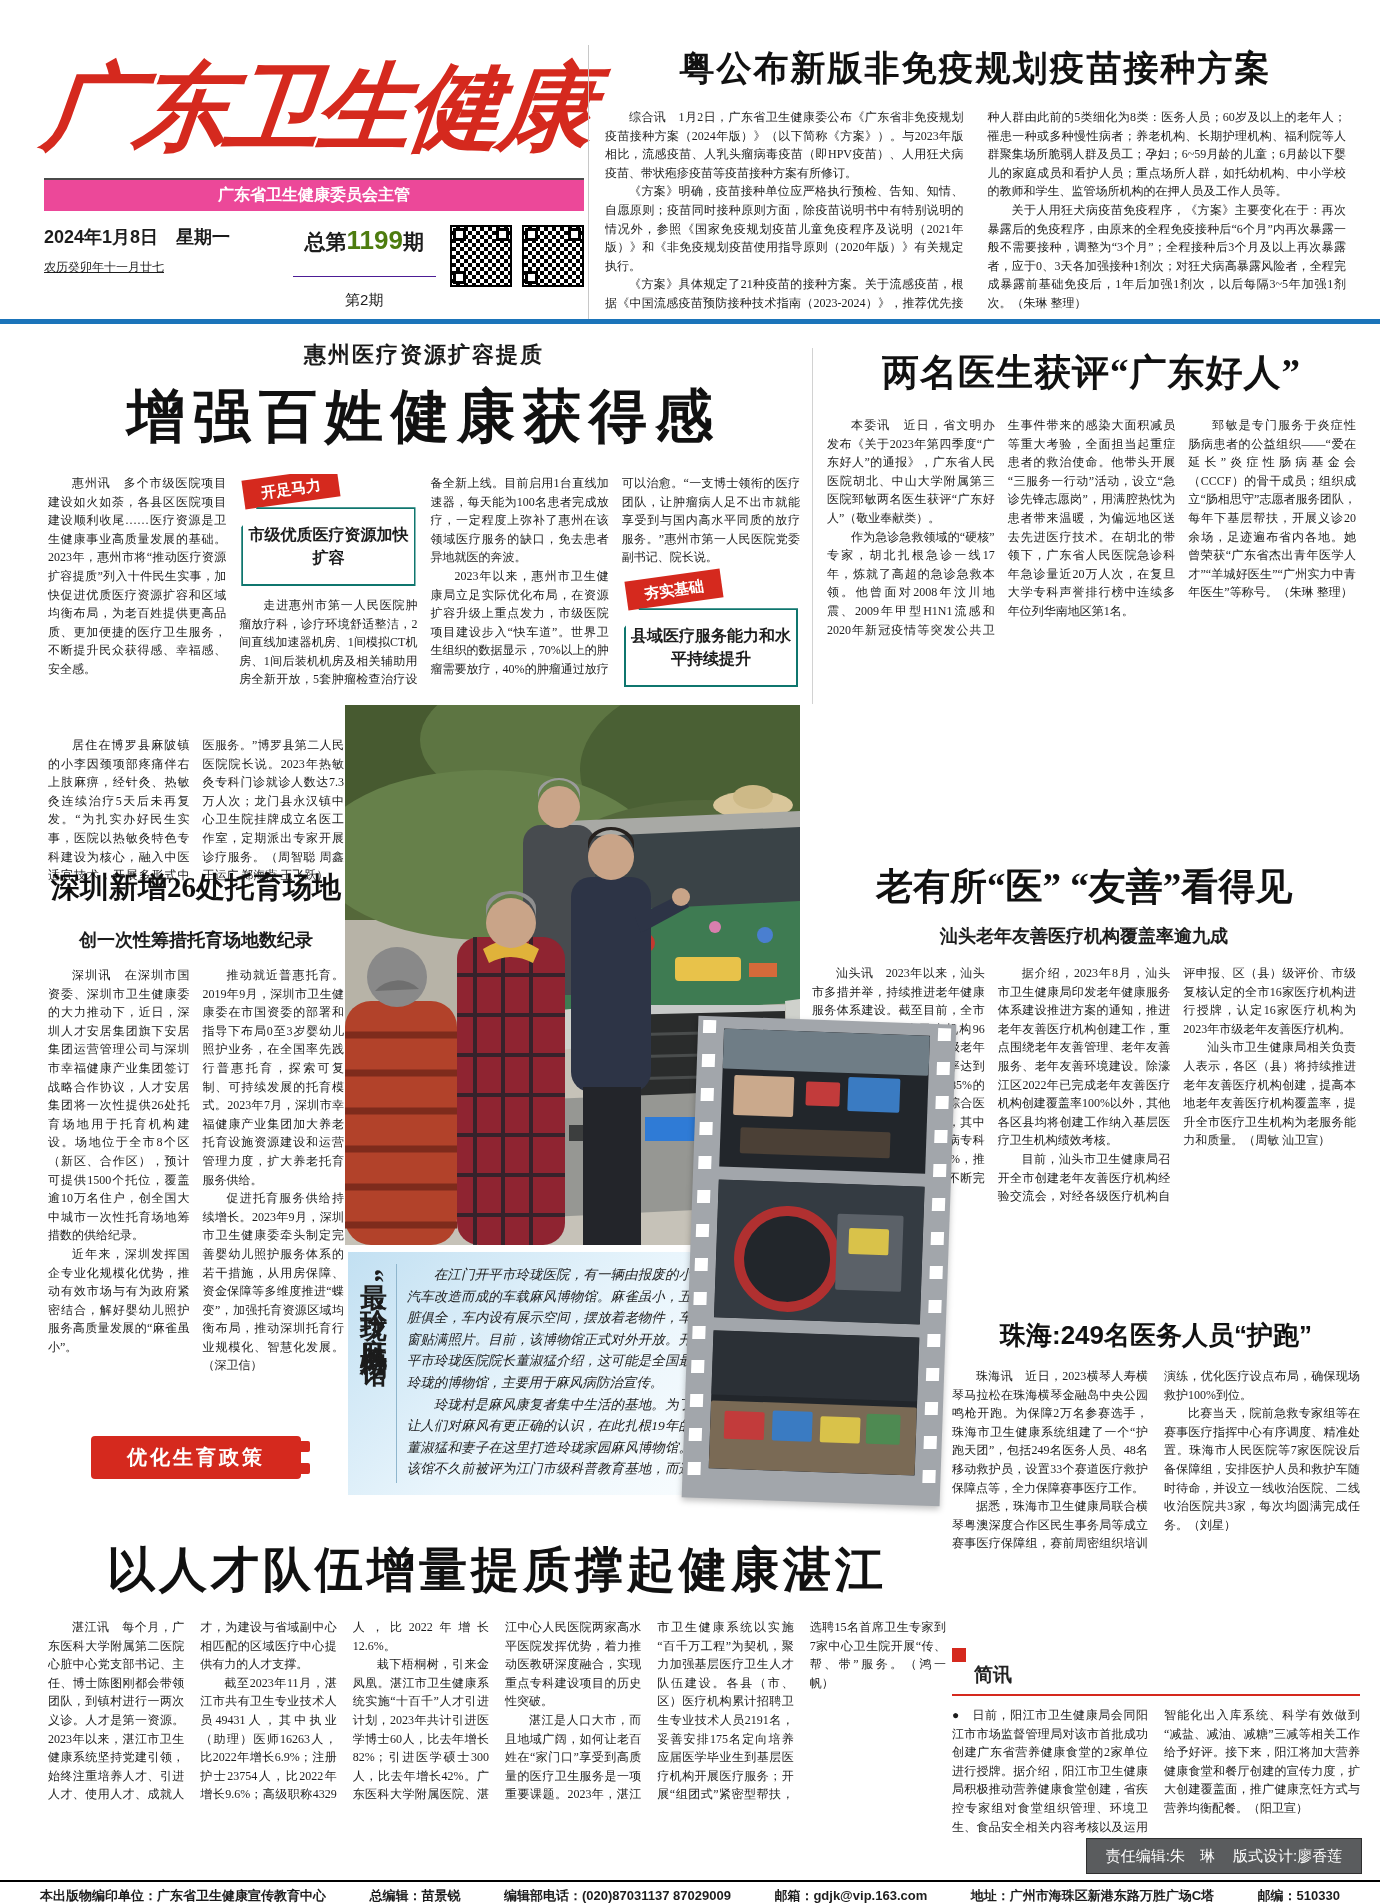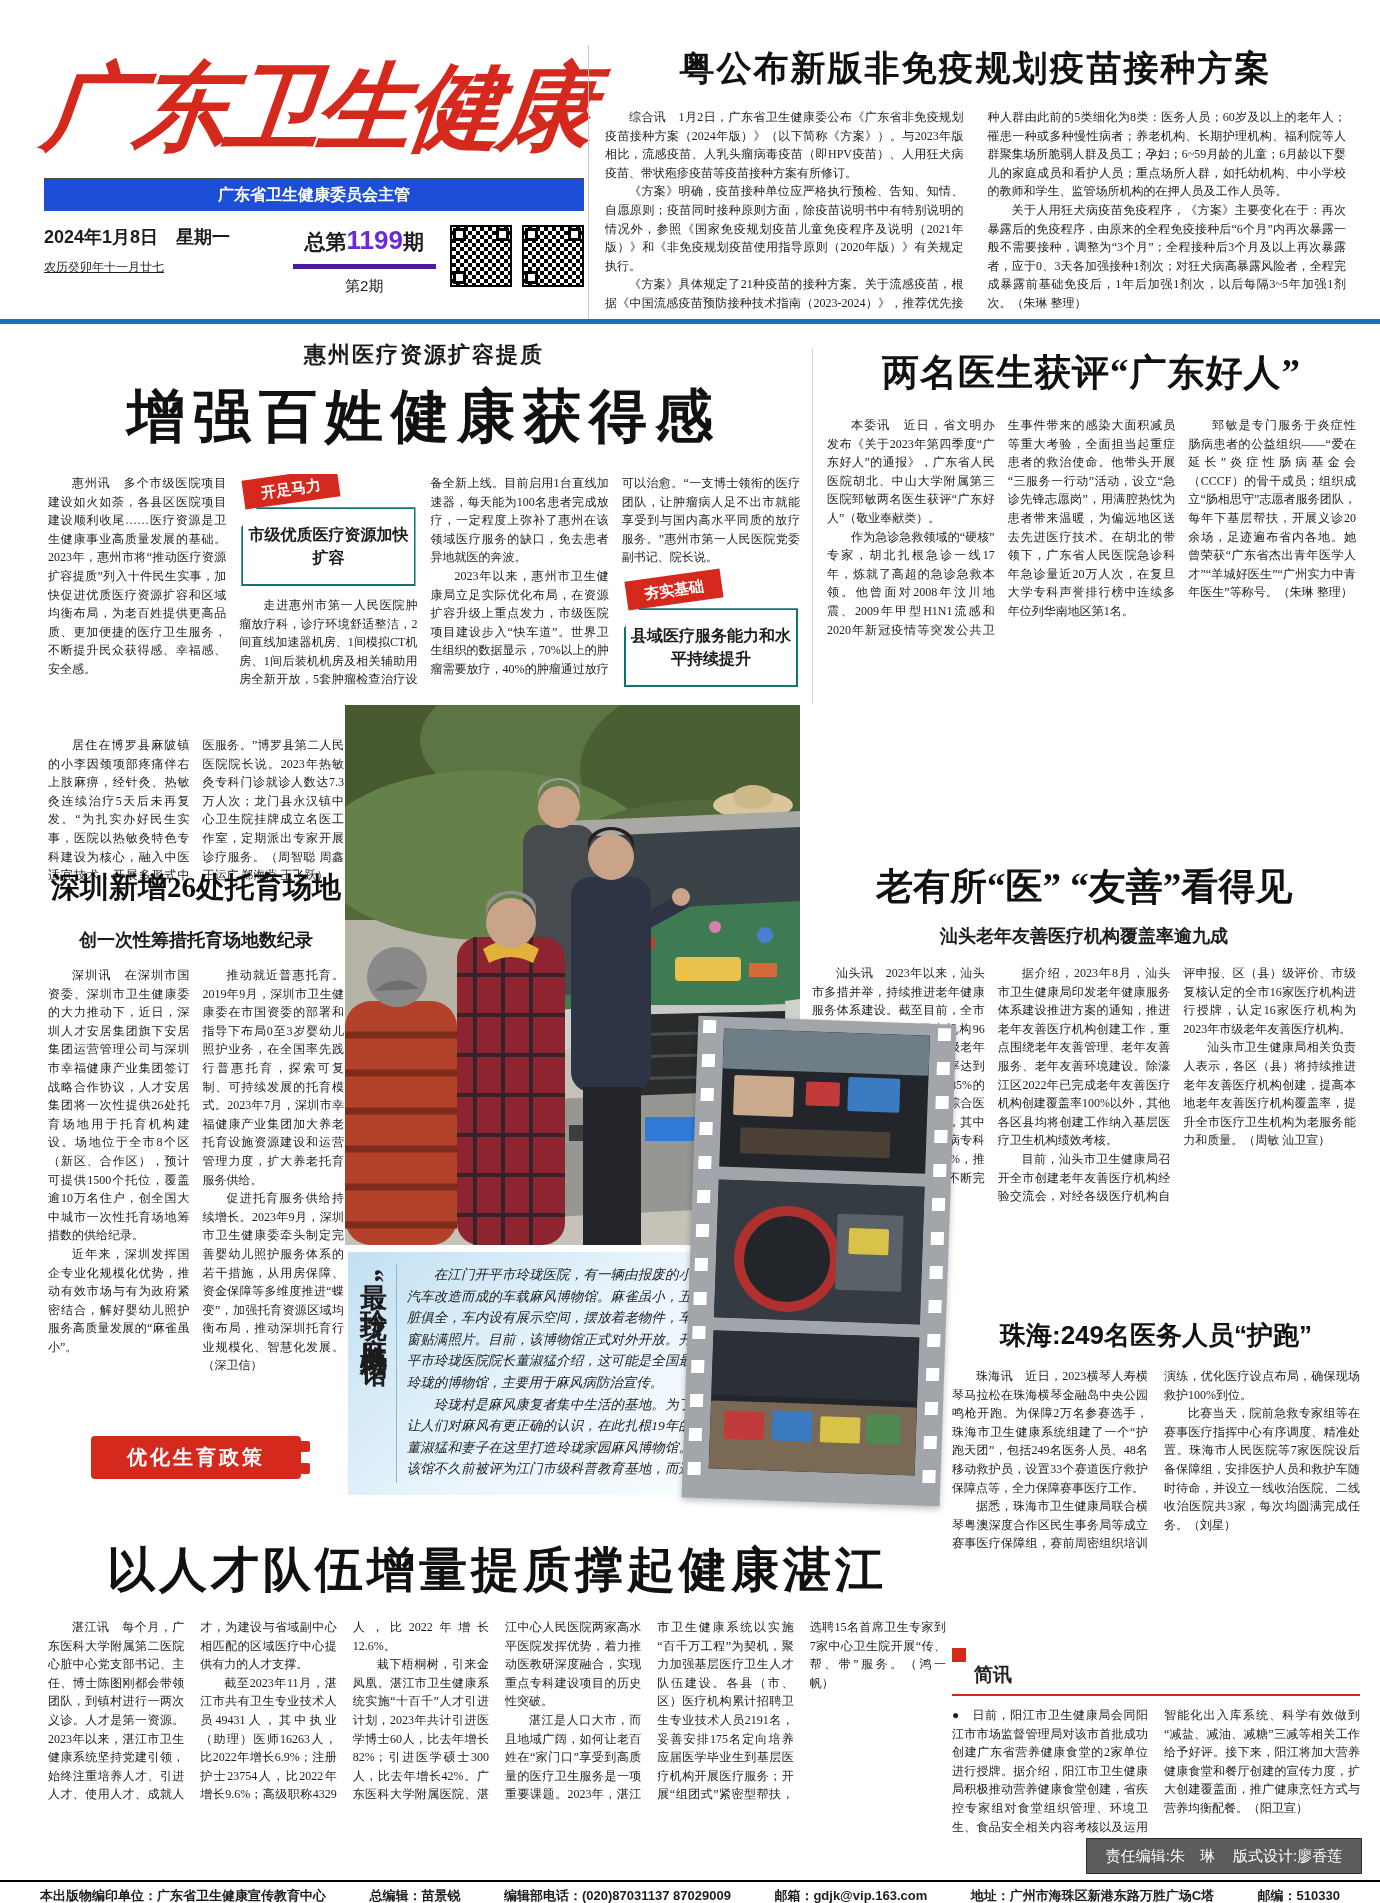--- a/index.html
+++ b/index.html
@@ -3,31 +3,31 @@
 <meta charset="utf-8">
 <style>
   html,body{margin:0;padding:0;background:#e8e8e8;}
   .page{position:relative;width:1380px;height:1903px;background:#ffffff;margin:0 auto;
         font-family:"Liberation Serif", serif;color:#1c1c1c;overflow:hidden;}
   
   .mast{position:absolute;left:44px;top:44px;width:540px;}
   .mast-title{font-size:95px;font-weight:bold;font-style:italic;color:#d5291e;
               white-space:nowrap;letter-spacing:-4px;transform:skewX(-6deg);
               line-height:1.35;}
-  .mast-bar{margin-top:6px;background:#1d4ed8;border-top:2px solid #4a4a4a;color:#fff;
+  .mast-bar{margin-top:6px;background:#ec4899;border-top:2px solid #4a4a4a;color:#fff;
             font-family:"Liberation Sans",sans-serif;font-weight:bold;font-size:16px;
             text-align:center;padding:5px 8px;}
   .mast-meta{display:flex;margin-top:14px;align-items:flex-start;}
   .meta-date{width:260px;}
   .meta-date .g{font-weight:bold;font-size:18px;font-family:"Liberation Sans",sans-serif;}
   .meta-date .l{font-size:12px;margin-top:10px;font-family:"Liberation Sans",sans-serif;text-decoration:underline;}
   .meta-issue{width:150px;text-align:center;font-family:"Liberation Sans",sans-serif;}
   .meta-issue .no{font-size:21px;font-weight:bold;}
-  .meta-issue .no b{color:#6d28d9;font-size:26px;}
-  .meta-issue .ed{font-size:15px;margin-top:8px;border-top:5px solid #4c1d95;padding-top:8px;}
+  .meta-issue .no b{color:#4d7c0f;font-size:26px;}
+  .meta-issue .ed{font-size:15px;margin-top:20px;border-top:1px solid #4c1d95;padding-top:14px;}
   .qr-wrap{display:flex;gap:10px;margin-left:14px;}
   .qr{width:58px;height:58px;position:relative;border:2px solid #000;
       background-image:linear-gradient(45deg,#000 25%,transparent 25%,transparent 75%,#000 75%),
                        linear-gradient(45deg,#000 25%,#fff 25%,#fff 75%,#000 75%);
       background-size:8px 8px;background-position:0 0,4px 4px;}
   .qr i{position:absolute;width:13px;height:13px;background:#fff;border:3px solid #000;box-sizing:border-box;}
   .qr i.f1{left:1px;top:1px;} .qr i.f2{right:1px;top:1px;} .qr i.f3{left:1px;bottom:1px;}
   
   .body{ text-align:justify;font-size:12px;line-height:1.55;overflow:hidden;column-gap:13px;}
   .body p{margin:0;text-indent:2em;}

